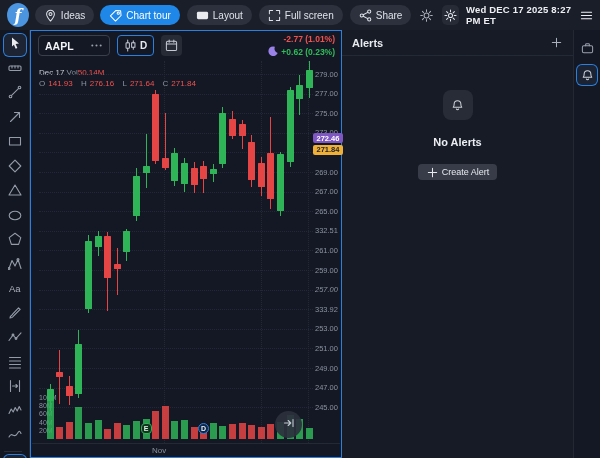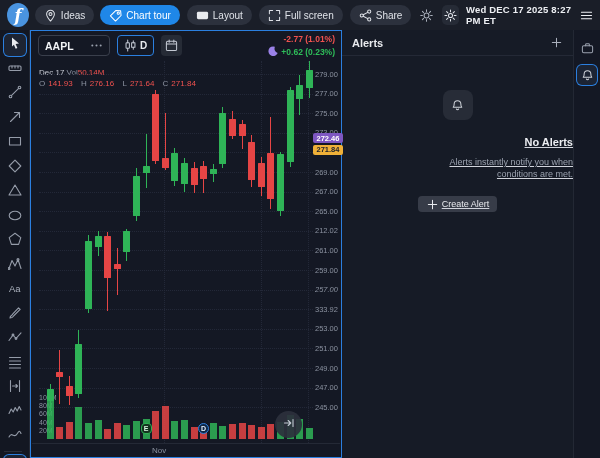--- a/index.html
+++ b/index.html
@@ -64,21 +64,21 @@
   .evt-e { background:#14331f; border:1px solid #2eb254; color:#d9f4e2; border-radius:4px; }
   .evt-d { background:#0f2746; border:1px solid #2f81e0; color:#e8f1fc; border-radius:50%; }
   #goto-latest { position:absolute; left:236px; top:350px; width:27px; height:27px; border-radius:50%;
                  background:rgba(44,49,61,.92); display:flex; align-items:center; justify-content:center; cursor:pointer; z-index:4; }
 
   
   #alerts-panel { position:absolute; left:342px; top:30px; width:231px; height:428px; background:#161b26; }
   #alerts-header { height:26px; border-bottom:1px solid #242936; display:flex; align-items:center; padding:0 10px; }
   #alerts-title { font-size:11px; font-weight:bold; color:#e8eaee; }
   #alerts-add { margin-left:auto; cursor:pointer; display:flex; }
-  #alerts-body { text-align:right;text-decoration:underline; }
+  #alerts-body { text-align:center; }
   #bell-tile { width:30px; height:30px; border-radius:8px; background:#272c37; margin:34px auto 0;
                display:flex; align-items:center; justify-content:center; }
   #no-alerts { margin-top:16px; font-size:11px; font-weight:bold; color:#eceef2; }
   .alerts-sub { font-size:9px; color:#9aa1ae; line-height:12px; }
   #alerts-sub-wrap { margin-top:8px; }
   #create-alert { margin:16px auto 0; width:max-content; height:16px; background:#373c48; border-radius:4px;
                   color:#e8eaee; font-size:9px; display:flex; align-items:center; gap:3px; padding:0 8px; cursor:pointer; }
 
   
   #right-rail { position:absolute; left:573px; top:30px; width:27px; height:428px; background:#141824;
@@ -449,21 +449,21 @@
     </div>
   <div id="y-axis">
       <div class="ylab" style="top: 8.5px;">279.00</div>
       <div class="ylab" style="top: 28.1px;">277.00</div>
       <div class="ylab" style="top: 47.7px;">275.00</div>
       <div class="ylab" style="top: 67.3px;">273.00</div>
       <div class="ylab" style="top: 86.9px;">271.00</div>
       <div class="ylab" style="top: 106.5px;">269.00</div>
       <div class="ylab" style="top: 126.1px;">267.00</div>
       <div class="ylab" style="top: 145.7px;">265.00</div>
-      <div class="ylab" style="top: 165.3px;">212.02</div>
+      <div class="ylab" style="top: 165.3px;">332.51</div>
       <div class="ylab" style="top: 184.9px;">261.00</div>
       <div class="ylab" style="top: 204.5px;">259.00</div>
       <div class="ylab" style="top: 224.1px; font-style: italic;">257.00</div>
       <div class="ylab" style="top: 243.7px;">333.92</div>
       <div class="ylab" style="top: 263.3px;">253.00</div>
       <div class="ylab" style="top: 282.9px;">251.00</div>
       <div class="ylab" style="top: 302.5px;">249.00</div>
       <div class="ylab" style="top: 322.1px;">247.00</div>
       <div class="ylab" style="top: 341.7px;">245.00</div>
       <div class="price-tag" style="top: 72.092px; background: rgb(126, 87, 194); color: rgb(255, 255, 255);">272.46</div>
@@ -489,24 +489,20 @@
   <div id="alerts-body">
     <div id="bell-tile">
       <span style="display: inline-flex;">
           <svg width="13" height="13" viewBox="0 0 14 14" fill="none" stroke="#cfd3da" stroke-width="1.1" stroke-linecap="round" stroke-linejoin="round">
             <path d="M7 1.8 a3.6 3.6 0 0 1 3.6 3.6 c0 2.8 1 3.4 1 3.4 H2.4 s1-.6 1-3.4 A3.6 3.6 0 0 1 7 1.8 Z"></path>
             <path d="M5.8 10.8 a1.3 1.3 0 0 0 2.4 0"></path>
           </svg>
         </span>
     </div>
     <div id="no-alerts">No Alerts</div>
-    <div id="alerts-sub-wrap">
-      <div class="alerts-sub">Alerts instantly notify you when</div>
-      <div class="alerts-sub">conditions are met.</div>
-    </div>
     <div id="create-alert">
       <span style="display: inline-flex;">
           <svg width="13" height="13" viewBox="0 0 14 14" fill="none" stroke="#e8eaee" stroke-width="1.1" stroke-linecap="round" stroke-linejoin="round">
             <path d="M7 2.5 V11.5 M2.5 7 H11.5"></path>
           </svg>
         </span>
       <span>Create Alert</span>
     </div>
   </div>
 </div>

